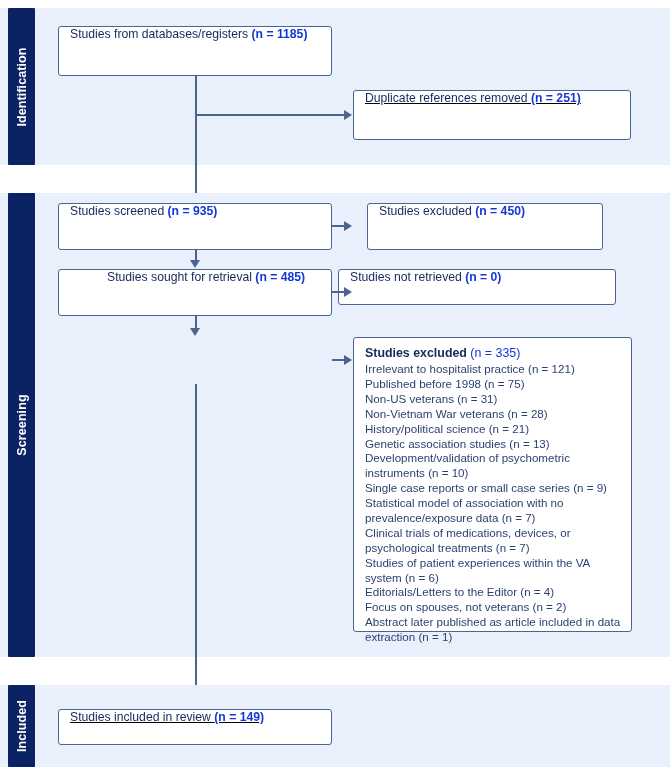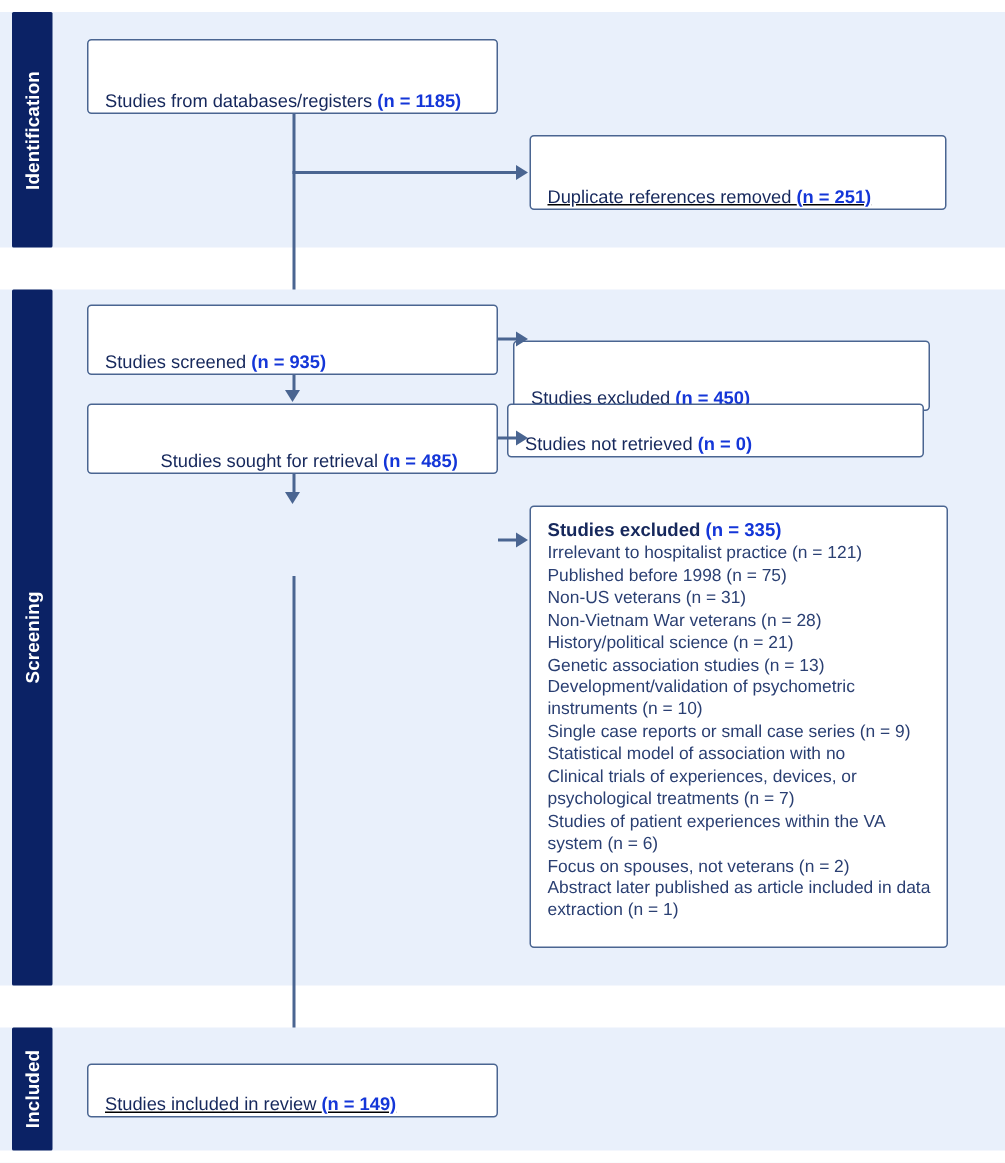--- a/index.html
+++ b/index.html
@@ -46,21 +46,21 @@
   }
 
   
   .node {
     position: absolute;
     box-sizing: border-box;
     background: #ffffff;
     border: 1.6px solid #4a6591;
     border-radius: 3px;
     display: flex;
-    align-items: flex-end;
+    align-items: flex-start;
     padding: 0 11px;
   }
   .node-text {
     font-size: 12.2px;
     color: #16285c;
     line-height: 1.25;
     font-family: "Liberation Sans", sans-serif;
   }
   .nval {
     color: #1436d8;
@@ -74,21 +74,21 @@
     padding: 7px 10px 7px 11px;
   }
   .reasons-head {
     font-size: 12.4px;
     color: #16285c;
     font-weight: bold;
     line-height: 1.3;
     margin-bottom: 1px;
     font-family: "Liberation Sans", sans-serif;
   }
-  .reasons-head .nval { color: #1436d8; font-weight: bold; }
+  .reasons-head .nval { color: #1436d8; font-weight: normal; }
   .reason-item {
     font-size: 11.6px;
     color: #2a3f72;
     line-height: 1.285;
     font-family: "Liberation Sans", sans-serif;
   }
 
   
   .vline {
     position: absolute;
@@ -140,21 +140,21 @@
 
   <div class="band" style="top:193px; left:0; width:670px; height:464px;"></div>
   <div class="band-tab" style="top:193px; height:464px;">
     <span class="band-tab-label">Screening</span>
   </div>
 
   <div class="node" style="left:58px; top:203px; width:274px; height:47px;">
     <span class="node-text"><span>Studies screened </span><span class="nval">(n = 935)</span></span>
   </div>
 
-  <div class="node" style="left:342px; top:203px; width:278px; height:47px;margin-top:24px;">
+  <div class="node" style="left:367px; top:203px; width:236px; height:47px;">
     <span class="node-text"><span>Studies excluded </span><span class="nval">(n = 450)</span></span>
   </div>
   <div class="hline" style="left:332px; top:225px; width:13px;"></div>
   <div class="arrow-right" style="left:344px; top:221px;"></div>
 
   <div class="node" style="left:58px; top:269px; width:274px; height:47px;padding-left:48px;">
     <span class="node-text"><span>Studies sought for retrieval </span><span class="nval">(n = 485)</span></span>
   </div>
 
   <div class="node" style="left:338px; top:269px; width:278px; height:36px;">
@@ -175,24 +175,26 @@
       <div class="reason-item">Irrelevant to hospitalist practice (n = 121)</div>
       <div class="reason-item">Published before 1998 (n = 75)</div>
       <div class="reason-item">Non-US veterans  (n = 31)</div>
       <div class="reason-item">Non-Vietnam  War veterans  (n = 28)</div>
       <div class="reason-item">History/political  science (n = 21)</div>
       <div class="reason-item">Genetic association studies  (n = 13)</div>
       <div class="reason-item">Development/validation  of psychometric</div>
       <div class="reason-item">instruments  (n = 10)</div>
       <div class="reason-item">Single case reports or small  case series (n = 9)</div>
       <div class="reason-item">Statistical model of association with no</div>
-      <div class="reason-item">Clinical trials of experiences, devices, or</div>
+      <div class="reason-item">prevalence/exposure  data  (n = 7)</div>
+      <div class="reason-item">Clinical trials of medications, devices, or</div>
       <div class="reason-item">psychological treatments  (n = 7)</div>
       <div class="reason-item">Studies of patient experiences within the VA</div>
       <div class="reason-item">system  (n = 6)</div>
+      <div class="reason-item">Editorials/Letters  to the Editor (n = 4)</div>
       <div class="reason-item">Focus on spouses, not veterans (n = 2)</div>
       <div class="reason-item">Abstract later published as article included in data</div>
       <div class="reason-item">extraction  (n = 1)</div>
     </div>
   </div>
   <div class="hline" style="left:332px; top:359px; width:13px;"></div>
   <div class="arrow-right" style="left:344px; top:355px;"></div>
 
   <div class="vline" style="left:195px; top:384px; height:322px;"></div>
   <div class="arrow-down" style="left:190px; top:700px;"></div>

